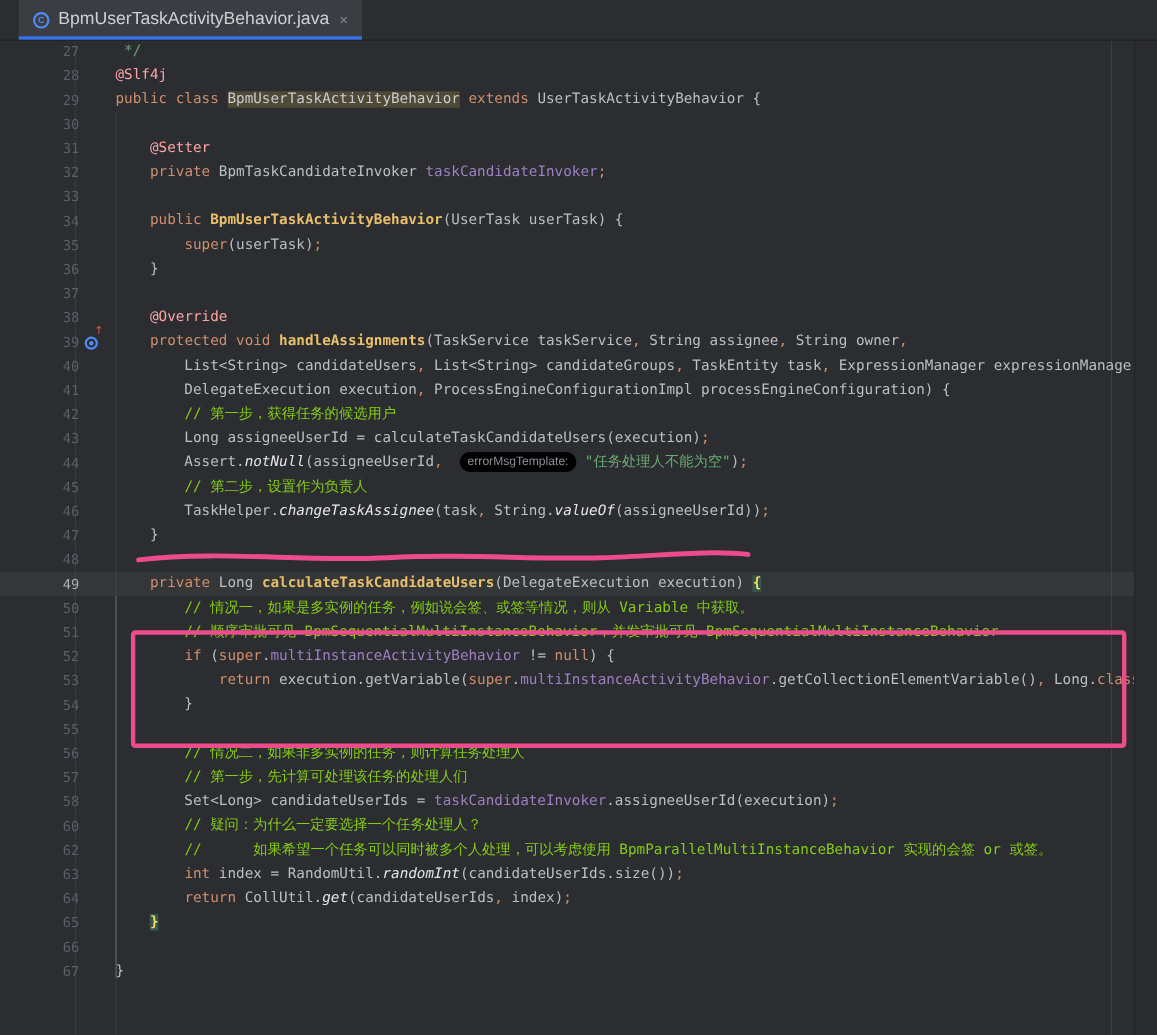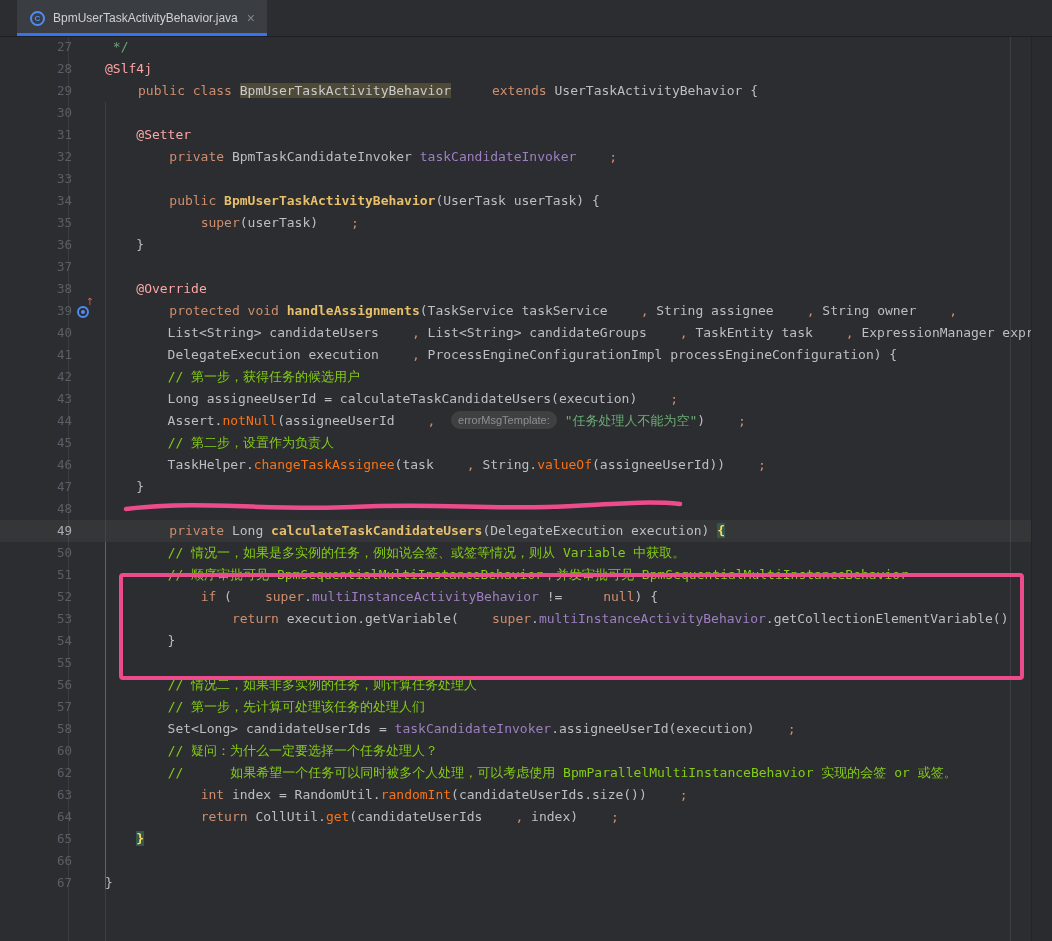--- a/index.html
+++ b/index.html
@@ -7,21 +7,21 @@
        font-family:"DejaVu Sans Mono",monospace;}
 
   
   .tabbar{position:relative;height:36px;background:#2B2D30;border-bottom:1px solid #1E1F22;z-index:10;}
   .tab{position:absolute;left:17px;top:0;height:36px;background:#3A3D41;display:flex;
        align-items:center;padding:0 12px 0 13px;box-sizing:border-box;cursor:pointer;}
   .tab-underline{position:absolute;left:0;right:0;bottom:0;height:3px;background:#3673F0;}
   .cicon{width:15px;height:15px;border:2px solid #4F8BF7;border-radius:50%;box-sizing:border-box;
          display:flex;align-items:center;justify-content:center;color:#4F8BF7;font-size:8px;
          font-weight:bold;font-style:normal;font-family:"Liberation Sans",sans-serif;margin-right:8px;}
-  .tlabel{color:#CED0D6;font-size:12px;font-family:"Liberation Sans",sans-serif;white-space:nowrap;}
+  .tlabel{color:#CED0D6;font-size:16px;font-family:"Liberation Sans",sans-serif;white-space:nowrap;}
   .tclose{color:#82868C;font-size:14px;margin-left:9px;font-family:"Liberation Sans",sans-serif;}
 
   
   .editor{position:absolute;top:36px;left:0;width:1052px;bottom:0;background:#2B2D30;}
   .gutline{position:absolute;left:68px;top:0;bottom:0;width:1px;background:#3A3C40;z-index:0;}
   .guide{position:absolute;width:1px;z-index:0;}
   .g1{left:105px;top:66px;height:851px;background:#3A3D42;}
   .g2{left:105px;top:506px;height:347px;background:#4E6E62;}
   .margin-guide{position:absolute;left:1010px;top:0;bottom:0;width:1px;background:#3D3F44;z-index:0;}
   .sbstrip{position:absolute;right:0;top:0;bottom:0;width:20px;background:#292B2E;
@@ -37,31 +37,31 @@
   .ring{position:absolute;left:0;top:2px;width:12px;height:12px;border:2px solid #4F8BF7;
         border-radius:50%;box-sizing:border-box;}
   .ring::after{content:"";position:absolute;left:2px;top:2px;width:4px;height:4px;
         border-radius:50%;background:#4F8BF7;}
   .arr{position:absolute;right:-2px;top:-7px;color:#E3574E;font-size:10px;line-height:10px;
         font-family:"DejaVu Sans",sans-serif;}
   .code{white-space:pre;font-size:13px;line-height:22px;color:#BCBEC4;padding-left:7px;flex:1;}
 
   
   .w{color:#BCBEC4;}
-  .o{color:#CF8E6D;margin-left:33px;}
+  .o{color:#CF8E6D;}
   .y{color:#E8BF6A;font-weight:bold;}
   .a{color:#fca5a5;}
   .p{color:#9E7FC1;text-align:center;}
   .g{color:#6AAB73;}
   .c{color:#84cc16;}
   .d{color:#69A375;}
-  .i{color:#f97316;}
+  .i{color:#e5e5e5;font-style:italic;}
   .hl{color:#C8CAD0;background:#4F4A35;}
   .mb{color:#F5DB63;background:#36564C;font-weight:bold;}
-  .in{background:#404040;color:#8B9096;border-radius:9px;padding:1px 7px;font-size:11px;
+  .in{background:#000000;color:#8B9096;border-radius:9px;padding:1px 7px;font-size:11px;
       font-family:"Liberation Sans",sans-serif;display:inline-block;line-height:16px;
       transform:translateY(-1px);}
 
   
   .squiggle{position:absolute;left:122px;top:459px;z-index:6;}
   .pinkbox{position:absolute;left:119px;top:537px;width:905px;height:107px;
            border:4px solid #ED4C8C;border-radius:4px;box-sizing:border-box;z-index:6;}
 </style>
 </head>
 <body>

